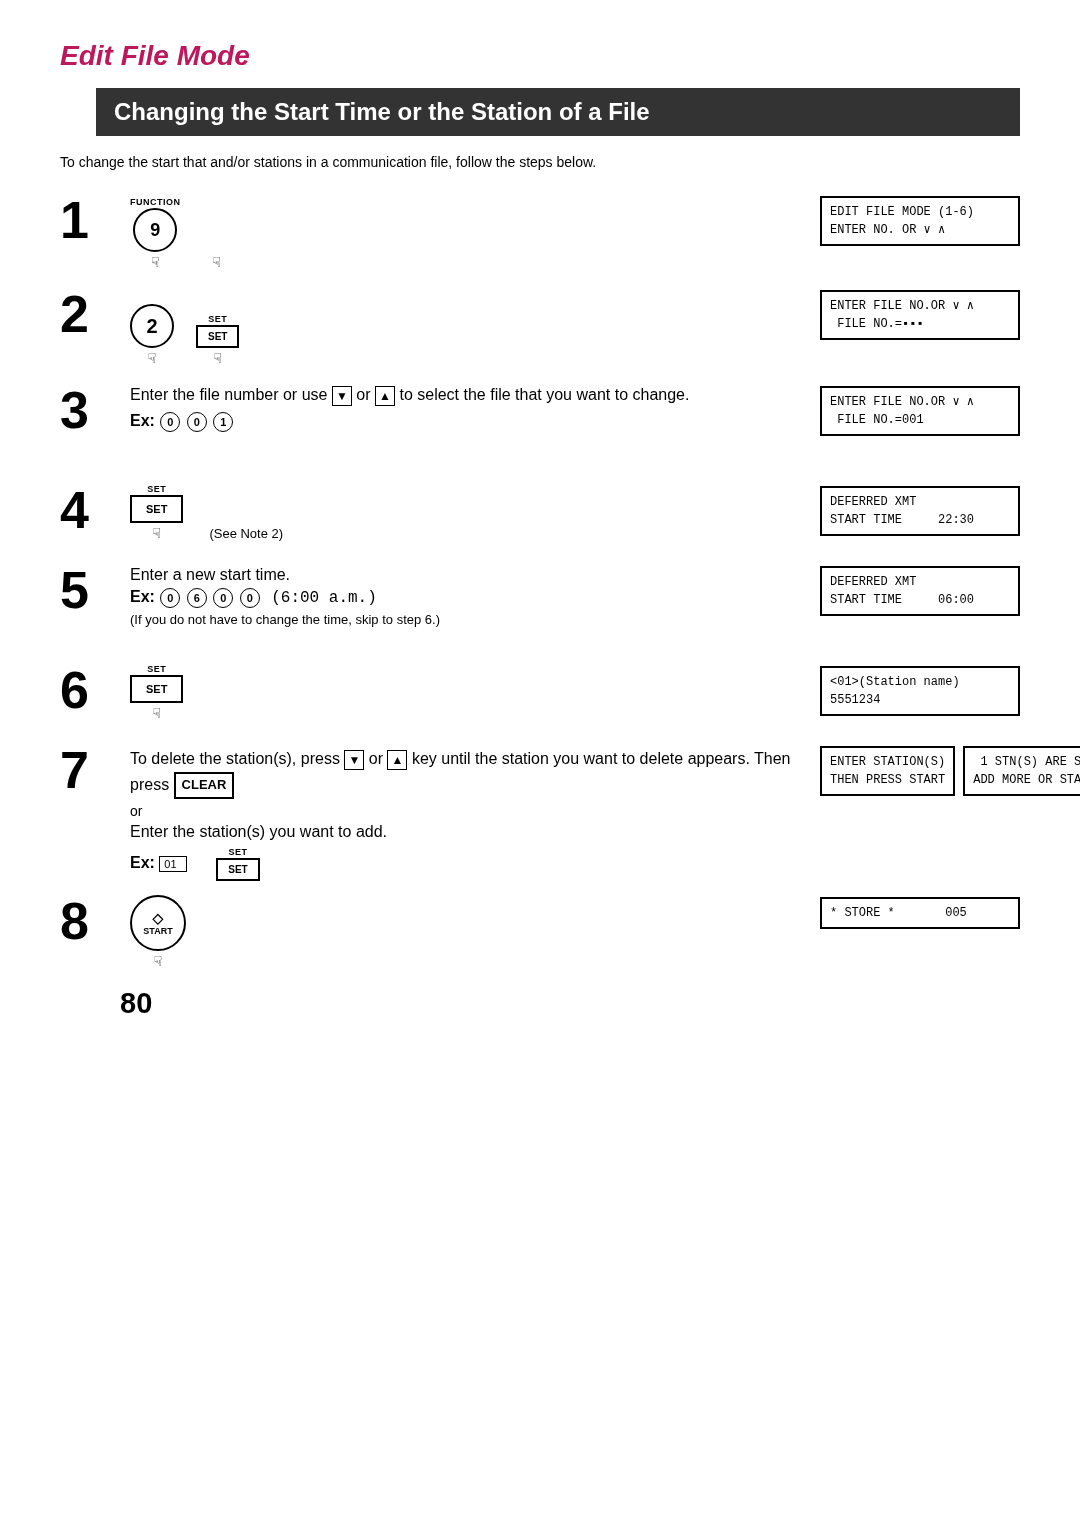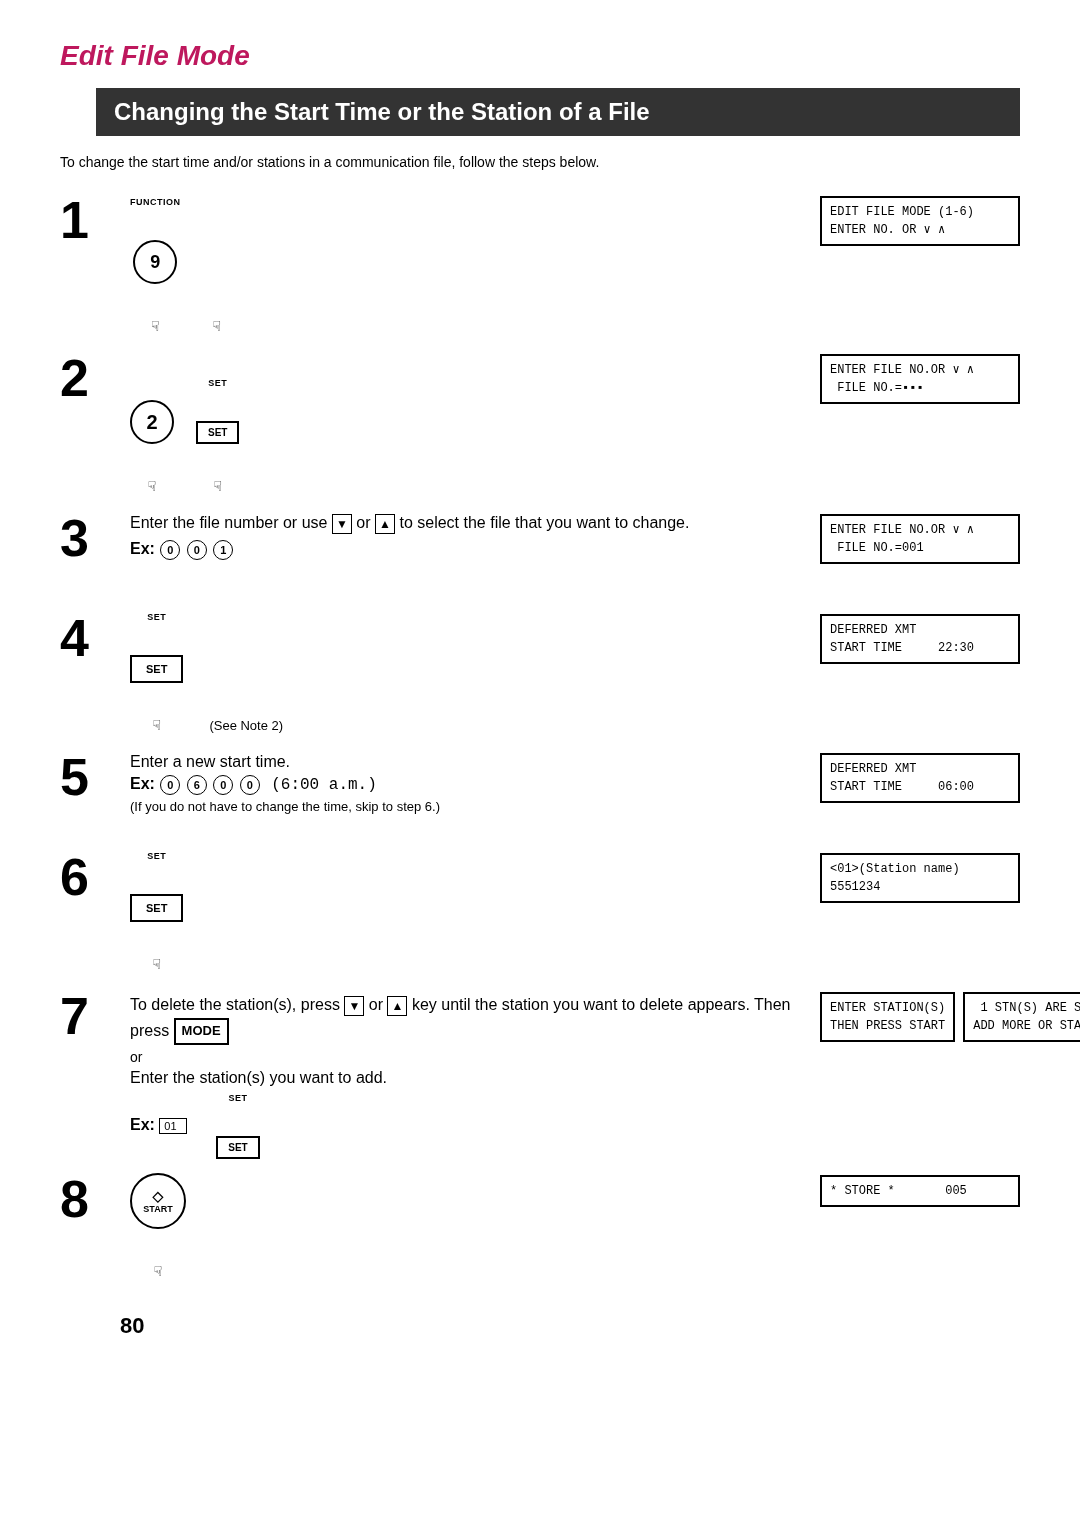--- a/index.html
+++ b/index.html
@@ -103,21 +103,20 @@
       font-weight: bold;
       text-transform: uppercase;
       text-align: center;
       margin-bottom: 1px;
       letter-spacing: 0.5px;
     }
     .key-with-label {
       display: flex;
       flex-direction: column;
       align-items: center;
-      gap: 32px;
     }
     .finger-icon {
       font-size: 14px;
       margin-top: 2px;
       text-align: center;
     }
     .set-key {
       border: 2px solid #000;
       padding: 4px 10px;
       font-size: 10px;
@@ -212,21 +211,21 @@
       left: 60px;
       font-size: 22px;
       font-weight: bold;
     }
   </style>
 </head>
 <body>
 
 <div class="page-title">Edit File Mode</div>
 <div class="section-header">Changing the Start Time or the Station of a File</div>
-<div class="intro-text">To change the start time and/or stations in a communication file, follow the steps below.</div>
+<div class="intro-text">To change the start that and/or stations in a communication file, follow the steps below.</div>
 
 <div class="steps-container">
 
   <div class="step-row">
     <div class="step-number">1</div>
     <div class="step-inner">
       <div class="step-main">
         <div class="key-group">
           <div class="key-with-label">
             <div class="key-label">FUNCTION</div>
@@ -365,21 +364,21 @@
   <div class="step-row" style="min-height:120px;">
     <div class="step-number">7</div>
     <div class="step-inner">
       <div class="step-main" style="padding-top:6px;">
         <div style="line-height:1.6;">
           To delete the station(s), press
           <span class="arrow-down">▼</span>
           or
           <span class="arrow-up">▲</span>
           key until the station you want to delete appears.  Then press
-          <span class="inline-clear">MODE</span>
+          <span class="inline-clear">CLEAR</span>
         </div>
         <div style="margin-top:4px;font-size:14px;">or</div>
         <div style="margin-top:4px;">Enter the station(s) you want to add.</div>
         <div style="margin-top:6px;">
           <span class="ex-label">Ex:</span>
           <span class="input-box">01</span>
           <span style="display:inline-block;width:20px;"></span>
           <span class="key-with-label" style="display:inline-flex;flex-direction:column;align-items:center;vertical-align:middle;">
             <span class="key-label">SET</span>
             <span class="set-key">SET</span>
@@ -410,13 +409,13 @@
         </div>
       </div>
       <div class="step-screen">
         <div class="lcd-box">* STORE *       005</div>
       </div>
     </div>
   </div>
 
 </div>
 
-<div class="page-number" style="position:relative;margin-top:60px;font-size:22px;font-weight:bold;">80</div>
+<div class="page-number" style="position:relative;margin-top:44px;font-size:29px;font-weight:bold;">80</div>
 
 </body></html>

